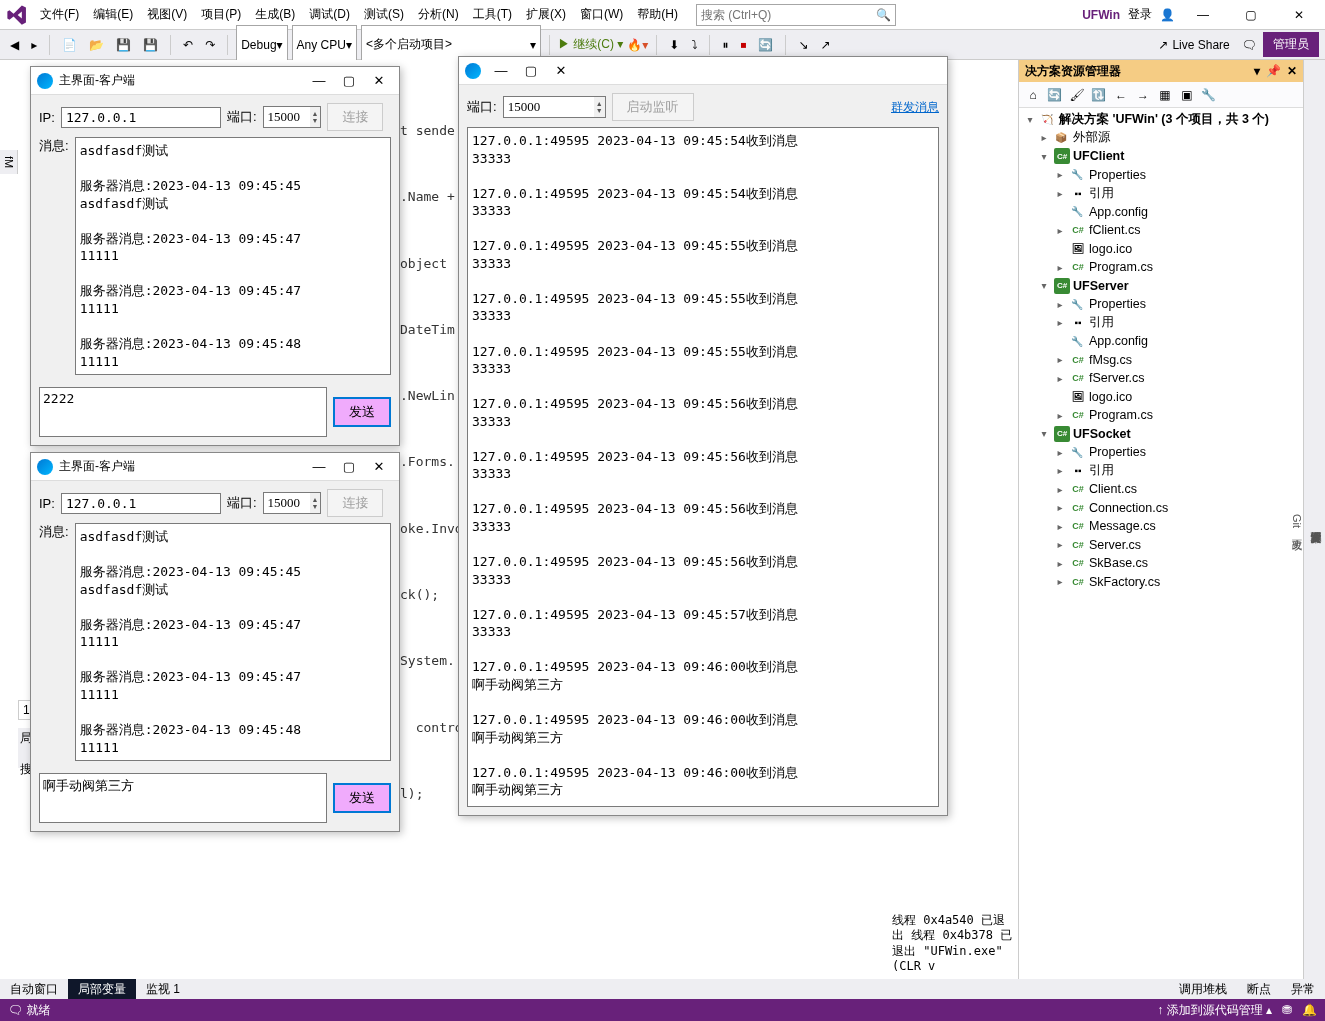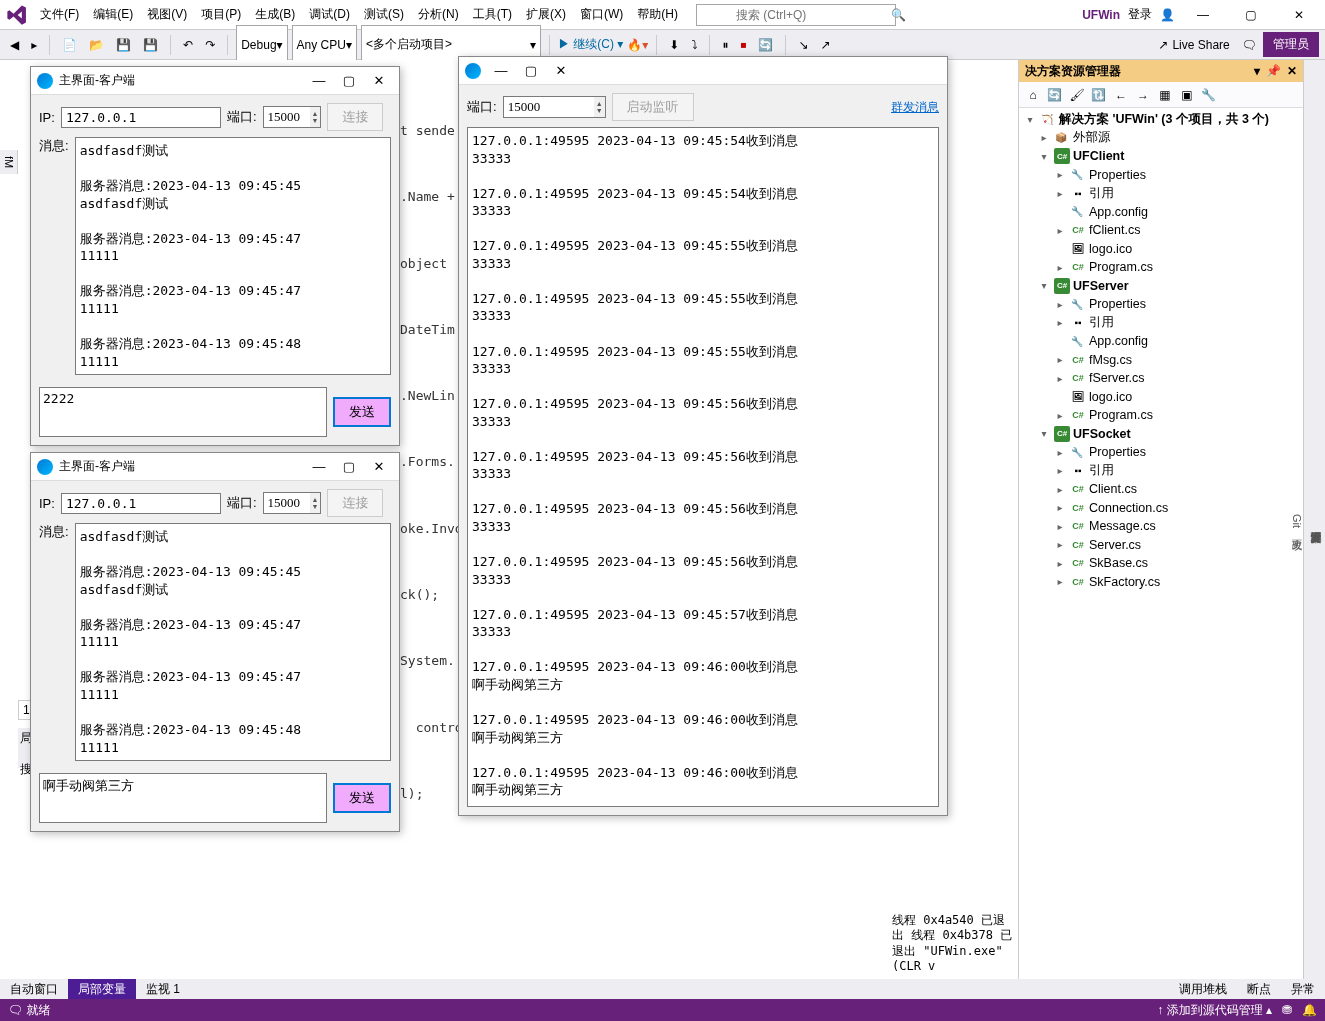--- a/index.html
+++ b/index.html
@@ -4,21 +4,21 @@
 <style>
 * { box-sizing: border-box; margin: 0; padding: 0; font-family: "Microsoft YaHei", "Segoe UI", sans-serif; }
 body { width: 1325px; height: 1021px; background: #fff; overflow: hidden; position: relative; font-size: 12px; }
 
 
 .titlebar { height: 30px; background: #fff; display: flex; align-items: center; padding: 0 6px; border-bottom: 1px solid #ccc; }
 .titlebar .logo { width: 22px; height: 22px; margin-right: 6px; }
 .titlebar .menus { display: flex; gap: 2px; }
 .titlebar .menus span { padding: 4px 6px; cursor: default; }
 .titlebar .search { margin-left: 12px; width: 200px; height: 22px; border: 1px solid #a6a6a6; display: flex; align-items: center; padding: 0 4px; background: #fff; }
-.titlebar .search input { flex: 1; border: none; outline: none; font-size: 12px; margin-left: 35px; }
+.titlebar .search input { flex: 1; border: none; outline: none; font-size: 12px; }
 .titlebar .right { margin-left: auto; display: flex; align-items: center; gap: 8px; }
 .titlebar .right .sln { color: #68217a; font-weight: 600; }
 .titlebar .wbtn { width: 40px; height: 28px; display: flex; align-items: center; justify-content: center; }
 .titlebar .wbtn.close { color: #000; }
 
 
 .toolbar { height: 30px; background: #eeeef2; border-bottom: 1px solid #ccc; display: flex; align-items: center; padding: 0 6px; gap: 4px; font-size: 12px; }
 .toolbar .combo { height: 40px; border: 1px solid #a6a6a6; background: #fff; padding: 0 4px; display: flex; align-items: center; }
 .toolbar .sep { width: 1px; height: 20px; background: #ccc; margin: 0 4px; }
 .toolbar .tbtn { padding: 2px 4px; }
@@ -70,21 +70,21 @@
 
 
 .code-bg { position: absolute; top: 0; left: 0; right: 0; bottom: 0; font-family: Consolas, monospace; font-size: 13px; color: #333; padding-left: 400px; padding-top: 60px; line-height: 1.7; white-space: pre; }
 
 
 .output-glimpse { position: absolute; right: 0; bottom: 0; width: 130px; font-family: Consolas, monospace; font-size: 12px; background: #fff; padding: 4px; line-height: 1.3; color: #000; }
 
 
 .bottom-tabs { position: absolute; bottom: 22px; left: 0; right: 0; height: 20px; background: #eeeef2; display: flex; align-items: center; font-size: 12px; }
 .bottom-tabs .tab { padding: 2px 10px; }
-.bottom-tabs .tab.active { background: #4c1d95; color: #fff; }
+.bottom-tabs .tab.active { background: #0f172a; color: #fff; }
 .bottom-tabs .rtabs { margin-left: auto; display: flex; }
 .status { position: absolute; bottom: 0; left: 0; right: 0; height: 22px; background: #68217a; color: #fff; display: flex; align-items: center; padding: 0 8px; font-size: 12px; }
 .status .right { margin-left: auto; display: flex; gap: 10px; align-items: center; }
 
 
 .lefttab { position: absolute; left: 0; top: 90px; width: 18px; background: #eeeef2; font-size: 11px; writing-mode: vertical-rl; padding: 6px 2px; border-right: 1px solid #ccc; }
 
 svg.vs-logo { fill: #68217a; }
 .spin { border: 1px solid #7a7a7a; display: flex; align-items: center; }
 .spin input { border: none; width: 46px; padding: 2px 4px; font-family: Consolas; font-size: 13px; outline: none; }
@@ -137,21 +137,21 @@
   <span class="tbtn">↶</span>
   <span class="tbtn">↷</span>
   <span class="sep"></span>
   <div class="combo"><span>Debug</span> ▾</div>
   <div class="combo"><span>Any CPU</span> ▾</div>
   <div class="combo" style="width:180px">
       <span>&lt;多个启动项目&gt;</span> 
       <span style="margin-left:auto">▾</span>
     </div>
   <span class="sep"></span>
-  <span style="color:#0369a1">▶ <span>继续(C)</span> ▾</span>
+  <span style="color:#4d7c0f">▶ <span>继续(C)</span> ▾</span>
   <span style="color:#d7502a">🔥▾</span>
   <span class="sep"></span>
   <span class="tbtn">⬇</span>
   <span class="tbtn">⤵</span>
   <span class="sep"></span>
   <span class="tbtn">⏸</span>
   <span class="tbtn" style="color:#c50000">⏹</span>
   <span class="tbtn">🔄</span>
   <span class="sep"></span>
   <span class="tbtn">↘</span>

